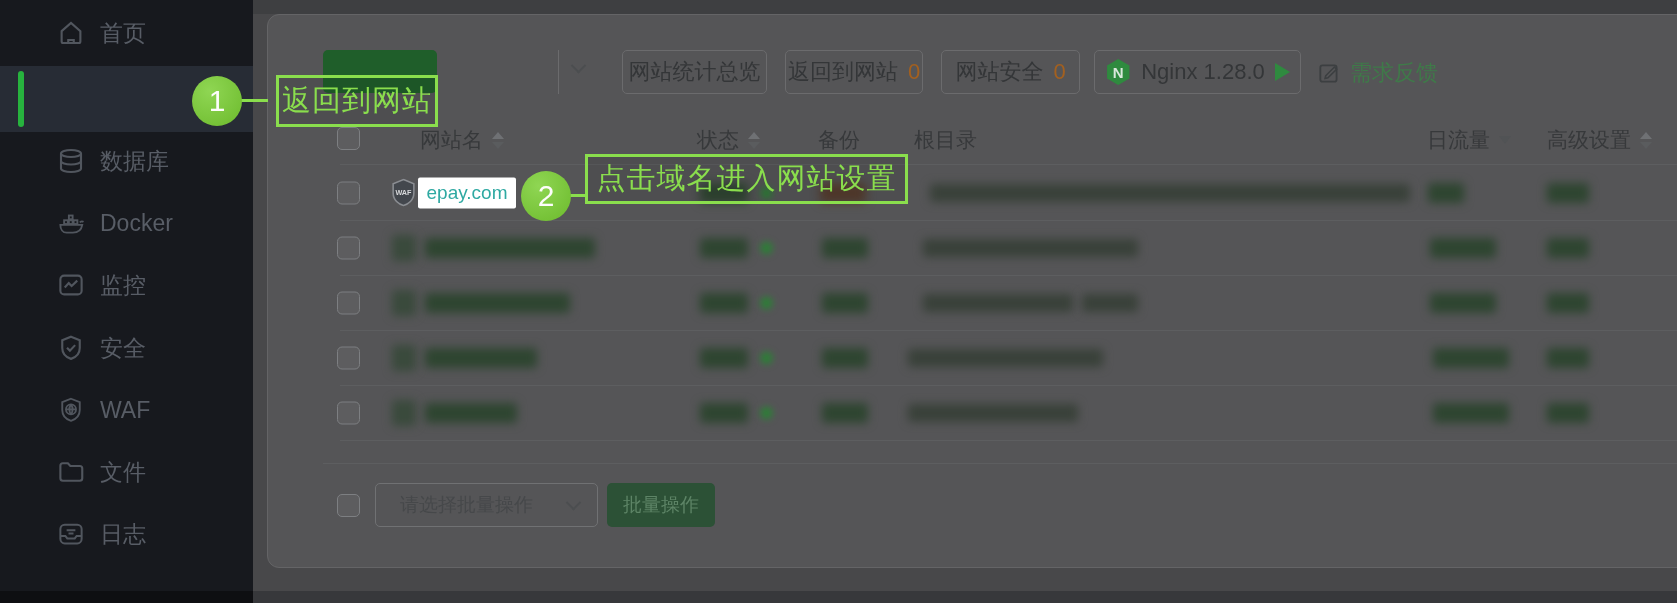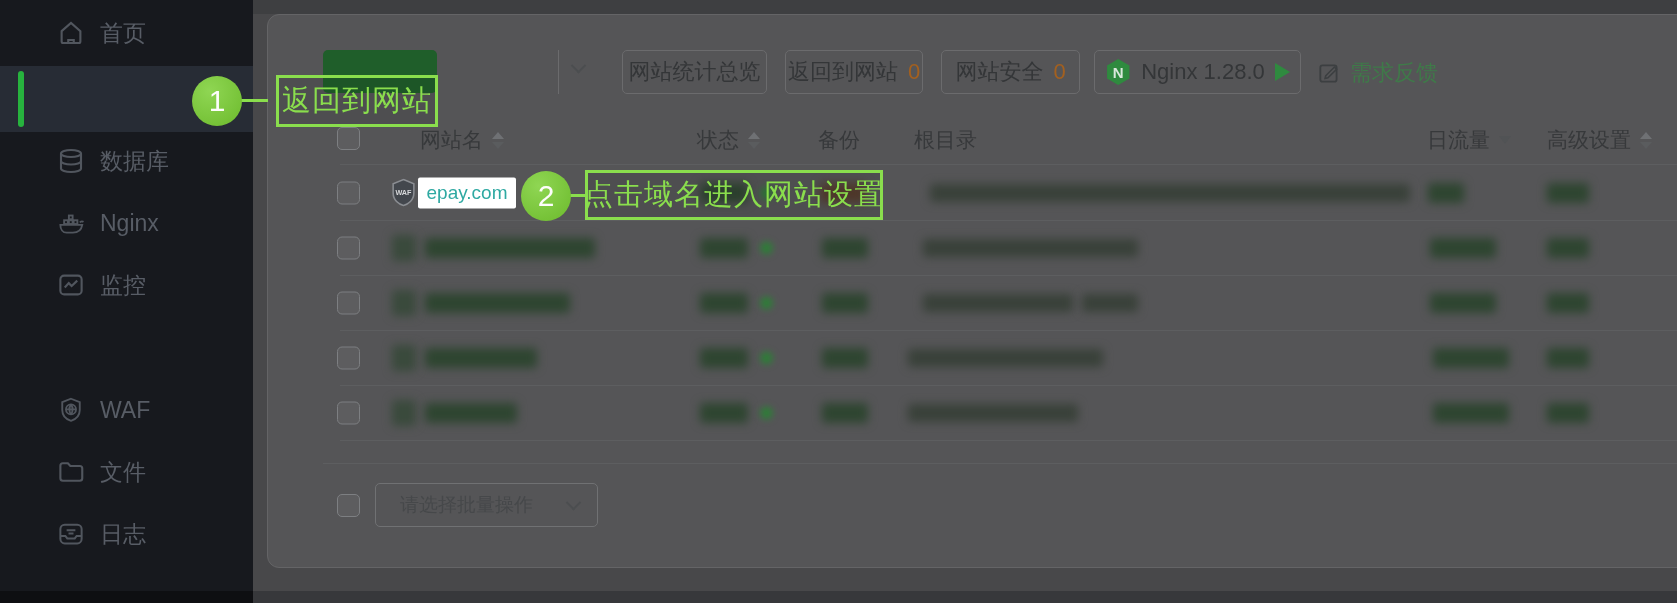--- a/index.html
+++ b/index.html
@@ -234,20 +234,21 @@
     <span class="blob" style="left:1547px;width:42px"></span>
   </div>
   <div class="divider" style="top:440px"></div>
   <div class="divider" style="top:463px;left:323px"></div>
 
   <span class="cb batch-cb"></span>
   <div class="select">
     <span>请选择批量操作</span>
     <span class="chev"></span>
   </div>
+  <button class="btn-batch">批量操作</button>
 
   <aside class="sidebar">
     <div class="side-active-bg"></div>
     <div class="side-active-bar"></div>
 
     <div class="side-item" style="top:4px">
       <svg width="30" height="30" viewBox="0 0 24 24" fill="none" stroke="#51565e" stroke-width="1.7">
         <path d="M4.5 10.5L12 4l7.5 6.5V18.8a1.2 1.2 0 0 1-1.2 1.2H5.7a1.2 1.2 0 0 1-1.2-1.2z"></path>
         <path d="M9.8 20v-2.4h4.4V20"></path>
       </svg>
@@ -266,31 +267,38 @@
 
     <div class="side-item" style="top:194px">
       <svg width="30" height="30" viewBox="0 0 24 24" fill="none" stroke="#51565e" stroke-width="1.5">
         <path d="M3.5 13.5h17.5c-.6 3.5-3 6.2-7.5 6.2H8.5c-3 0-5-2.6-5-6.2z"></path>
         <rect x="6.5" y="9.8" width="3" height="3"></rect>
           <rect x="10.3" y="9.8" width="3" height="3"></rect>
         <rect x="14.1" y="9.8" width="3" height="3"></rect>
           <rect x="10.3" y="6" width="3" height="3"></rect>
         <path d="M19 11.5c1-.8 2.3-.9 3-.4"></path>
       </svg>
-      <span>Nginx</span>
+      <span>Docker</span>
     </div>
 
     <div class="side-item" style="top:256px">
       <svg width="30" height="30" viewBox="0 0 24 24" fill="none" stroke="#51565e" stroke-width="1.7">
         <rect x="3.5" y="4.5" width="17" height="15" rx="3"></rect>
         <path d="M7 14l3.2-3.5 2.3 2.3L17 8.5"></path>
       </svg>
       <span>监控</span>
     </div>
 
+    <div class="side-item" style="top:319px">
+      <svg width="30" height="30" viewBox="0 0 24 24" fill="none" stroke="#51565e" stroke-width="1.7">
+        <path d="M12 3l7 2.8V12c0 4.8-3.6 7.6-7 8.7C8.6 19.6 5 16.8 5 12V5.8z"></path>
+        <path d="M8.8 11.8l2.3 2.3 4.2-4.4"></path>
+      </svg>
+      <span>安全</span>
+    </div>
 
     <div class="side-item" style="top:381px">
       <svg width="30" height="30" viewBox="0 0 24 24" fill="none" stroke="#51565e" stroke-width="1.5">
         <path d="M12 3l7 2.8V12c0 4.8-3.6 7.6-7 8.7C8.6 19.6 5 16.8 5 12V5.8z"></path>
         <circle cx="12" cy="11.5" r="4"></circle>
         <path d="M8 11.5h8M12 7.5c1.6 2.4 1.6 5.6 0 8M12 7.5c-1.6 2.4-1.6 5.6 0 8"></path>
       </svg>
       <span>WAF</span>
     </div>
 
@@ -316,19 +324,19 @@
   </div>
   <div class="ann-line" style="left:238px;top:99px;width:30px"></div>
   <div class="ann-box" style="left:276px;top:75px;width:162px;height:52px">
     <span>返回到网站</span>
   </div>
 
   <div class="ann-circle" style="left:521px;top:171px">
     <span>2</span>
   </div>
   <div class="ann-line" style="left:567px;top:194px;width:20px"></div>
-  <div class="ann-box" style="left:585px;top:170px;width:298px;height:50px">
+  <div class="ann-box" style="left:585px;top:154px;width:323px;height:50px">
     <span>点击域名进入网站设置</span>
   </div>
 
   <div class="bottom-strip-main"></div>
   <div class="bottom-strip-side"></div>
 </div>
 
 </body></html>

